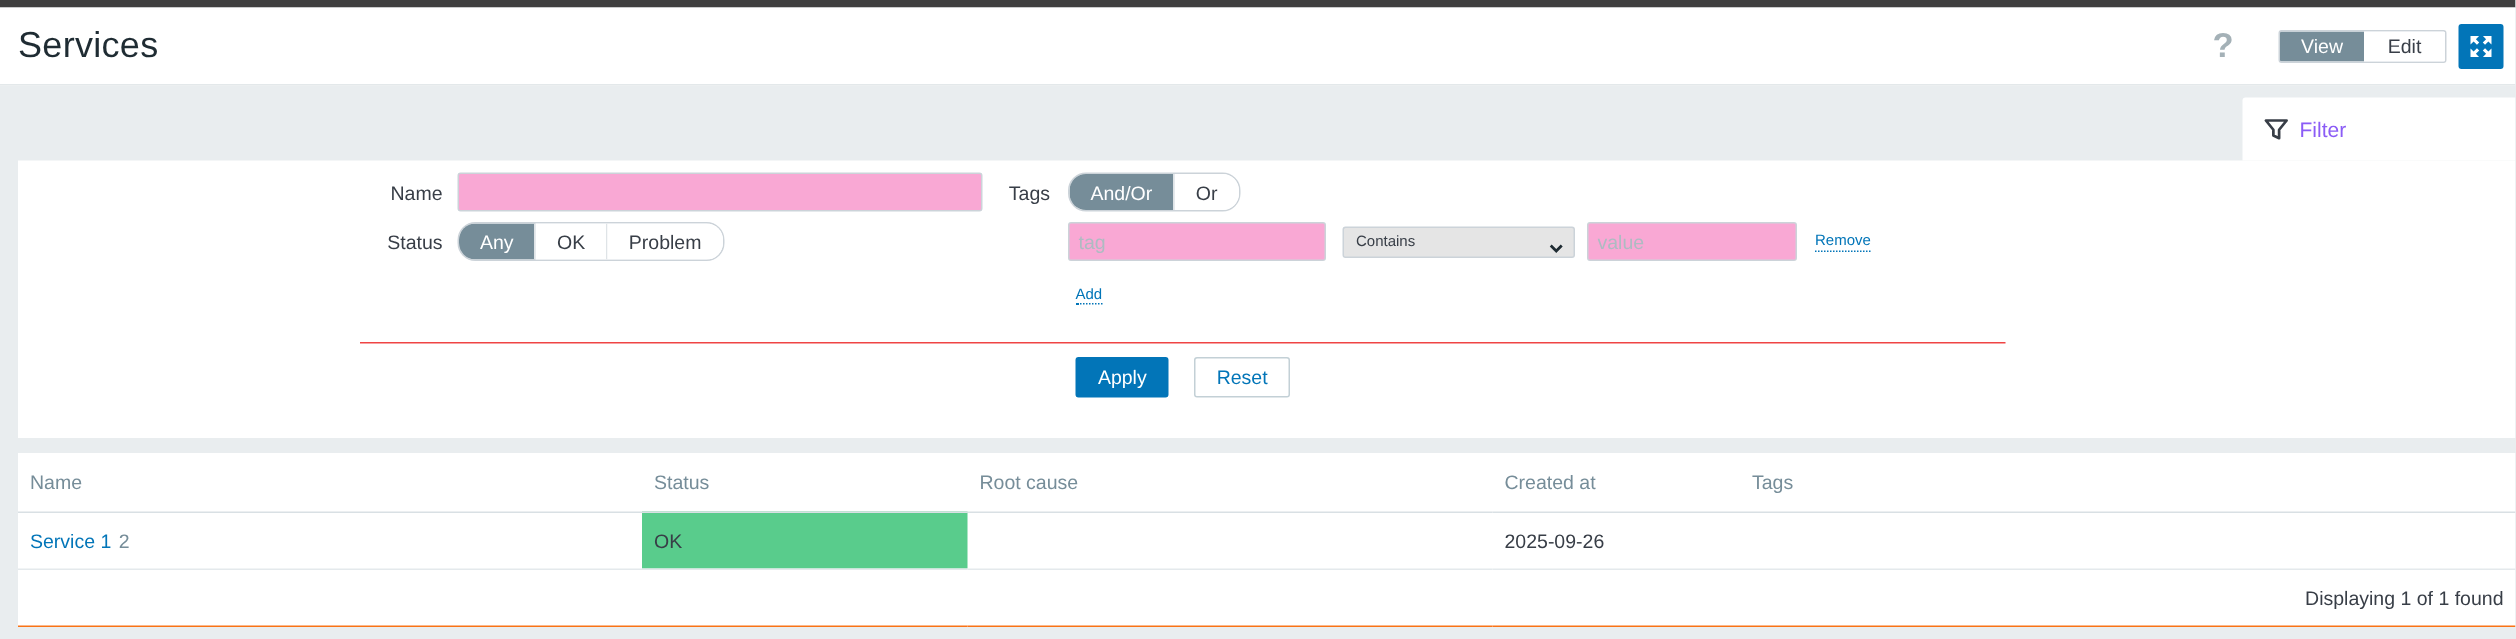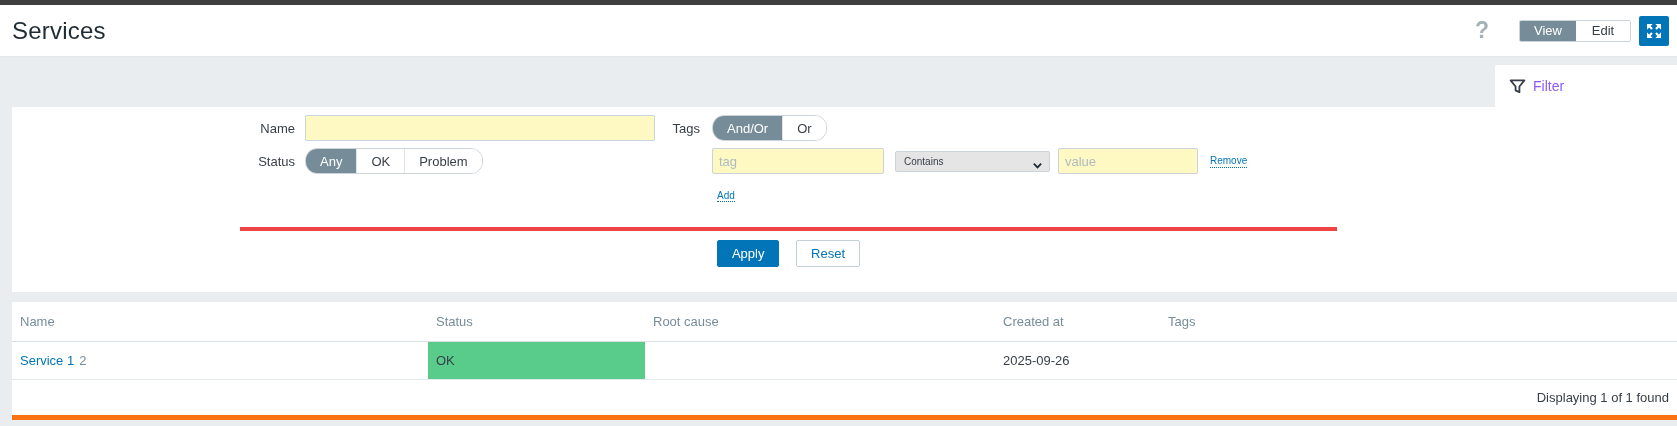--- a/index.html
+++ b/index.html
@@ -53,21 +53,21 @@
     background:#ffffff; margin-left:12px; height:185px; padding-top:8px;
   }
   .filter-form { display:flex; margin-left:228px; width:1097px; }
   .f-col-left { width:420px; flex:0 0 auto; }
   .f-col-right { flex:1; }
   .f-row { display:flex; align-items:center; margin-bottom:7px; }
   .f-label { width:55px; text-align:right; margin-right:10px; flex:0 0 auto; color:#383e47; }
   .f-label-sm { width:40px; text-align:right; margin-right:12px; flex:0 0 auto; color:#383e47; }
   .text-input {
     height:26px; border:1px solid #ccd3d9; border-radius:2px; padding:0 6px;
-    font-family:"Liberation Sans", sans-serif; font-size:13px; color:#383e47; background:#fef9c3;
+    font-family:"Liberation Sans", sans-serif; font-size:13px; color:#383e47; background:#f9a8d4;
   }
   .text-input::placeholder { color:#aebbc2; }
   .name-input { width:350px; }
   .tag-input { width:172px; }
   .value-input { width:140px; margin-left:8px; }
   .segmented { display:flex; border:1px solid #ccd3d9; border-radius:12px; overflow:hidden; height:26px; }
   .seg-btn {
     padding:0 14px; display:flex; align-items:center; background:#ffffff; color:#383e47;
     font-size:13px; cursor:pointer; border:0; border-right:1px solid #dfe4e7;
     font-family:"Liberation Sans", sans-serif;
@@ -81,21 +81,21 @@
     font-family:"Liberation Sans", sans-serif; font-size:10px; color:#383e47; cursor:pointer;
   }
   .select-chevron { position:absolute; right:7px; top:8px; pointer-events:none; }
   .link-btn {
     color:#0275b8; text-decoration:none; border-bottom:1px dotted #0275b8;
     font-size:10px; cursor:pointer; line-height:1.2;
   }
   .remove-link { margin-left:12px; }
   .add-row { margin-top:13px; margin-left:57px; }
   .filter-footer {
-    margin:25px 0 0 228px; width:1097px; border-top:4px solid #ef4444;
+    margin:25px 0 0 228px; width:1097px; border-top:1px solid #ef4444;
     padding-top:9px; text-align:center;
   }
   .apply-btn {
     background:#0275b8; color:#fff; border:1px solid #0275b8; border-radius:2px;
     padding:5px 14px; font-size:13px; cursor:pointer; font-family:"Liberation Sans", sans-serif;
   }
   .reset-btn {
     background:#ffffff; color:#0275b8; border:1px solid #c3d0d6; border-radius:2px;
     padding:5px 14px; font-size:13px; cursor:pointer; margin-left:13px;
     font-family:"Liberation Sans", sans-serif;
@@ -116,21 +116,21 @@
   .col-status { width:217px; }
   .col-root { width:350px; }
   .col-created { width:165px; }
   th.first, td.first { padding-left:18px; }
   td.status-ok { background:#59cc8c; color:#1f2c33; }
   .service-link { color:#0275b8; text-decoration:none; cursor:pointer; }
   .child-count { color:#768d99; margin-left:5px; }
   tr.data-row td { border-bottom:1px solid #e4e9ec; }
   td.table-footer {
     height:43px; text-align:right; color:#768d99; padding-right:16px;
-    border-bottom:5px solid #f97316;
+    border-bottom:1px solid #f97316;
   }
 </style>
 </head>
 <body>
 
 <div class="topbar"></div>
 
 <div class="header">
   <div class="page-title">Services</div>
   <div class="header-right">

